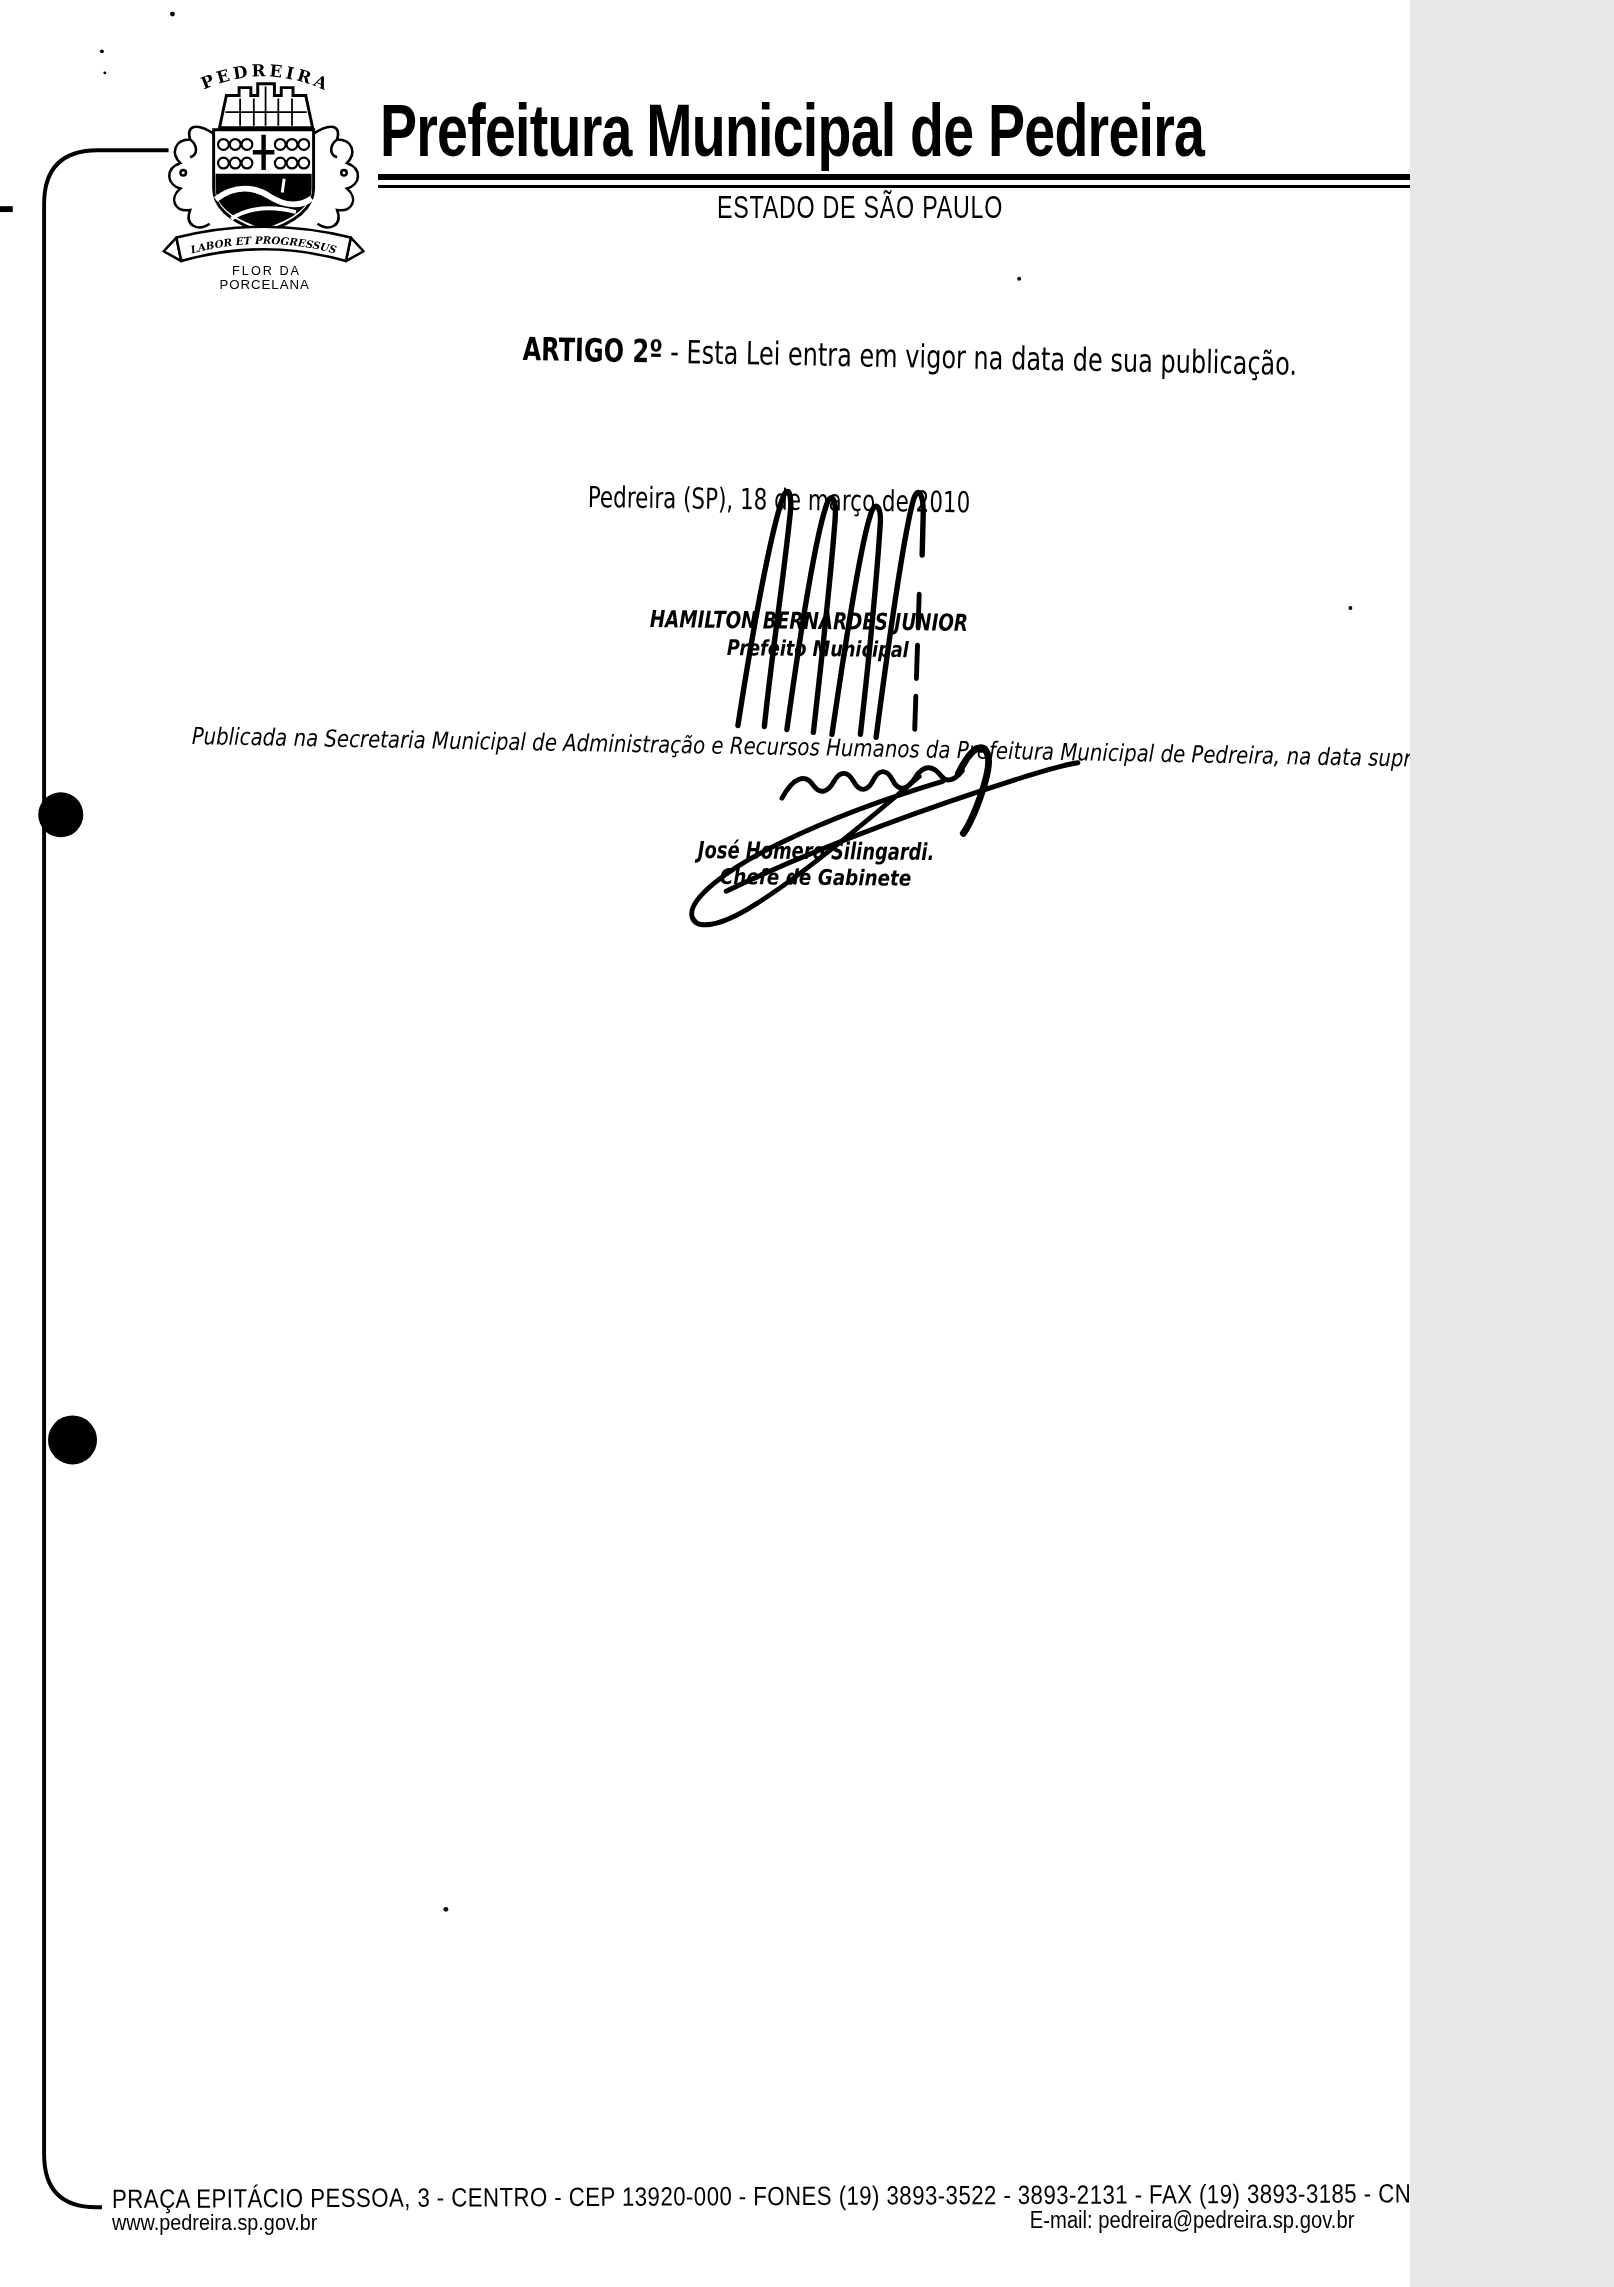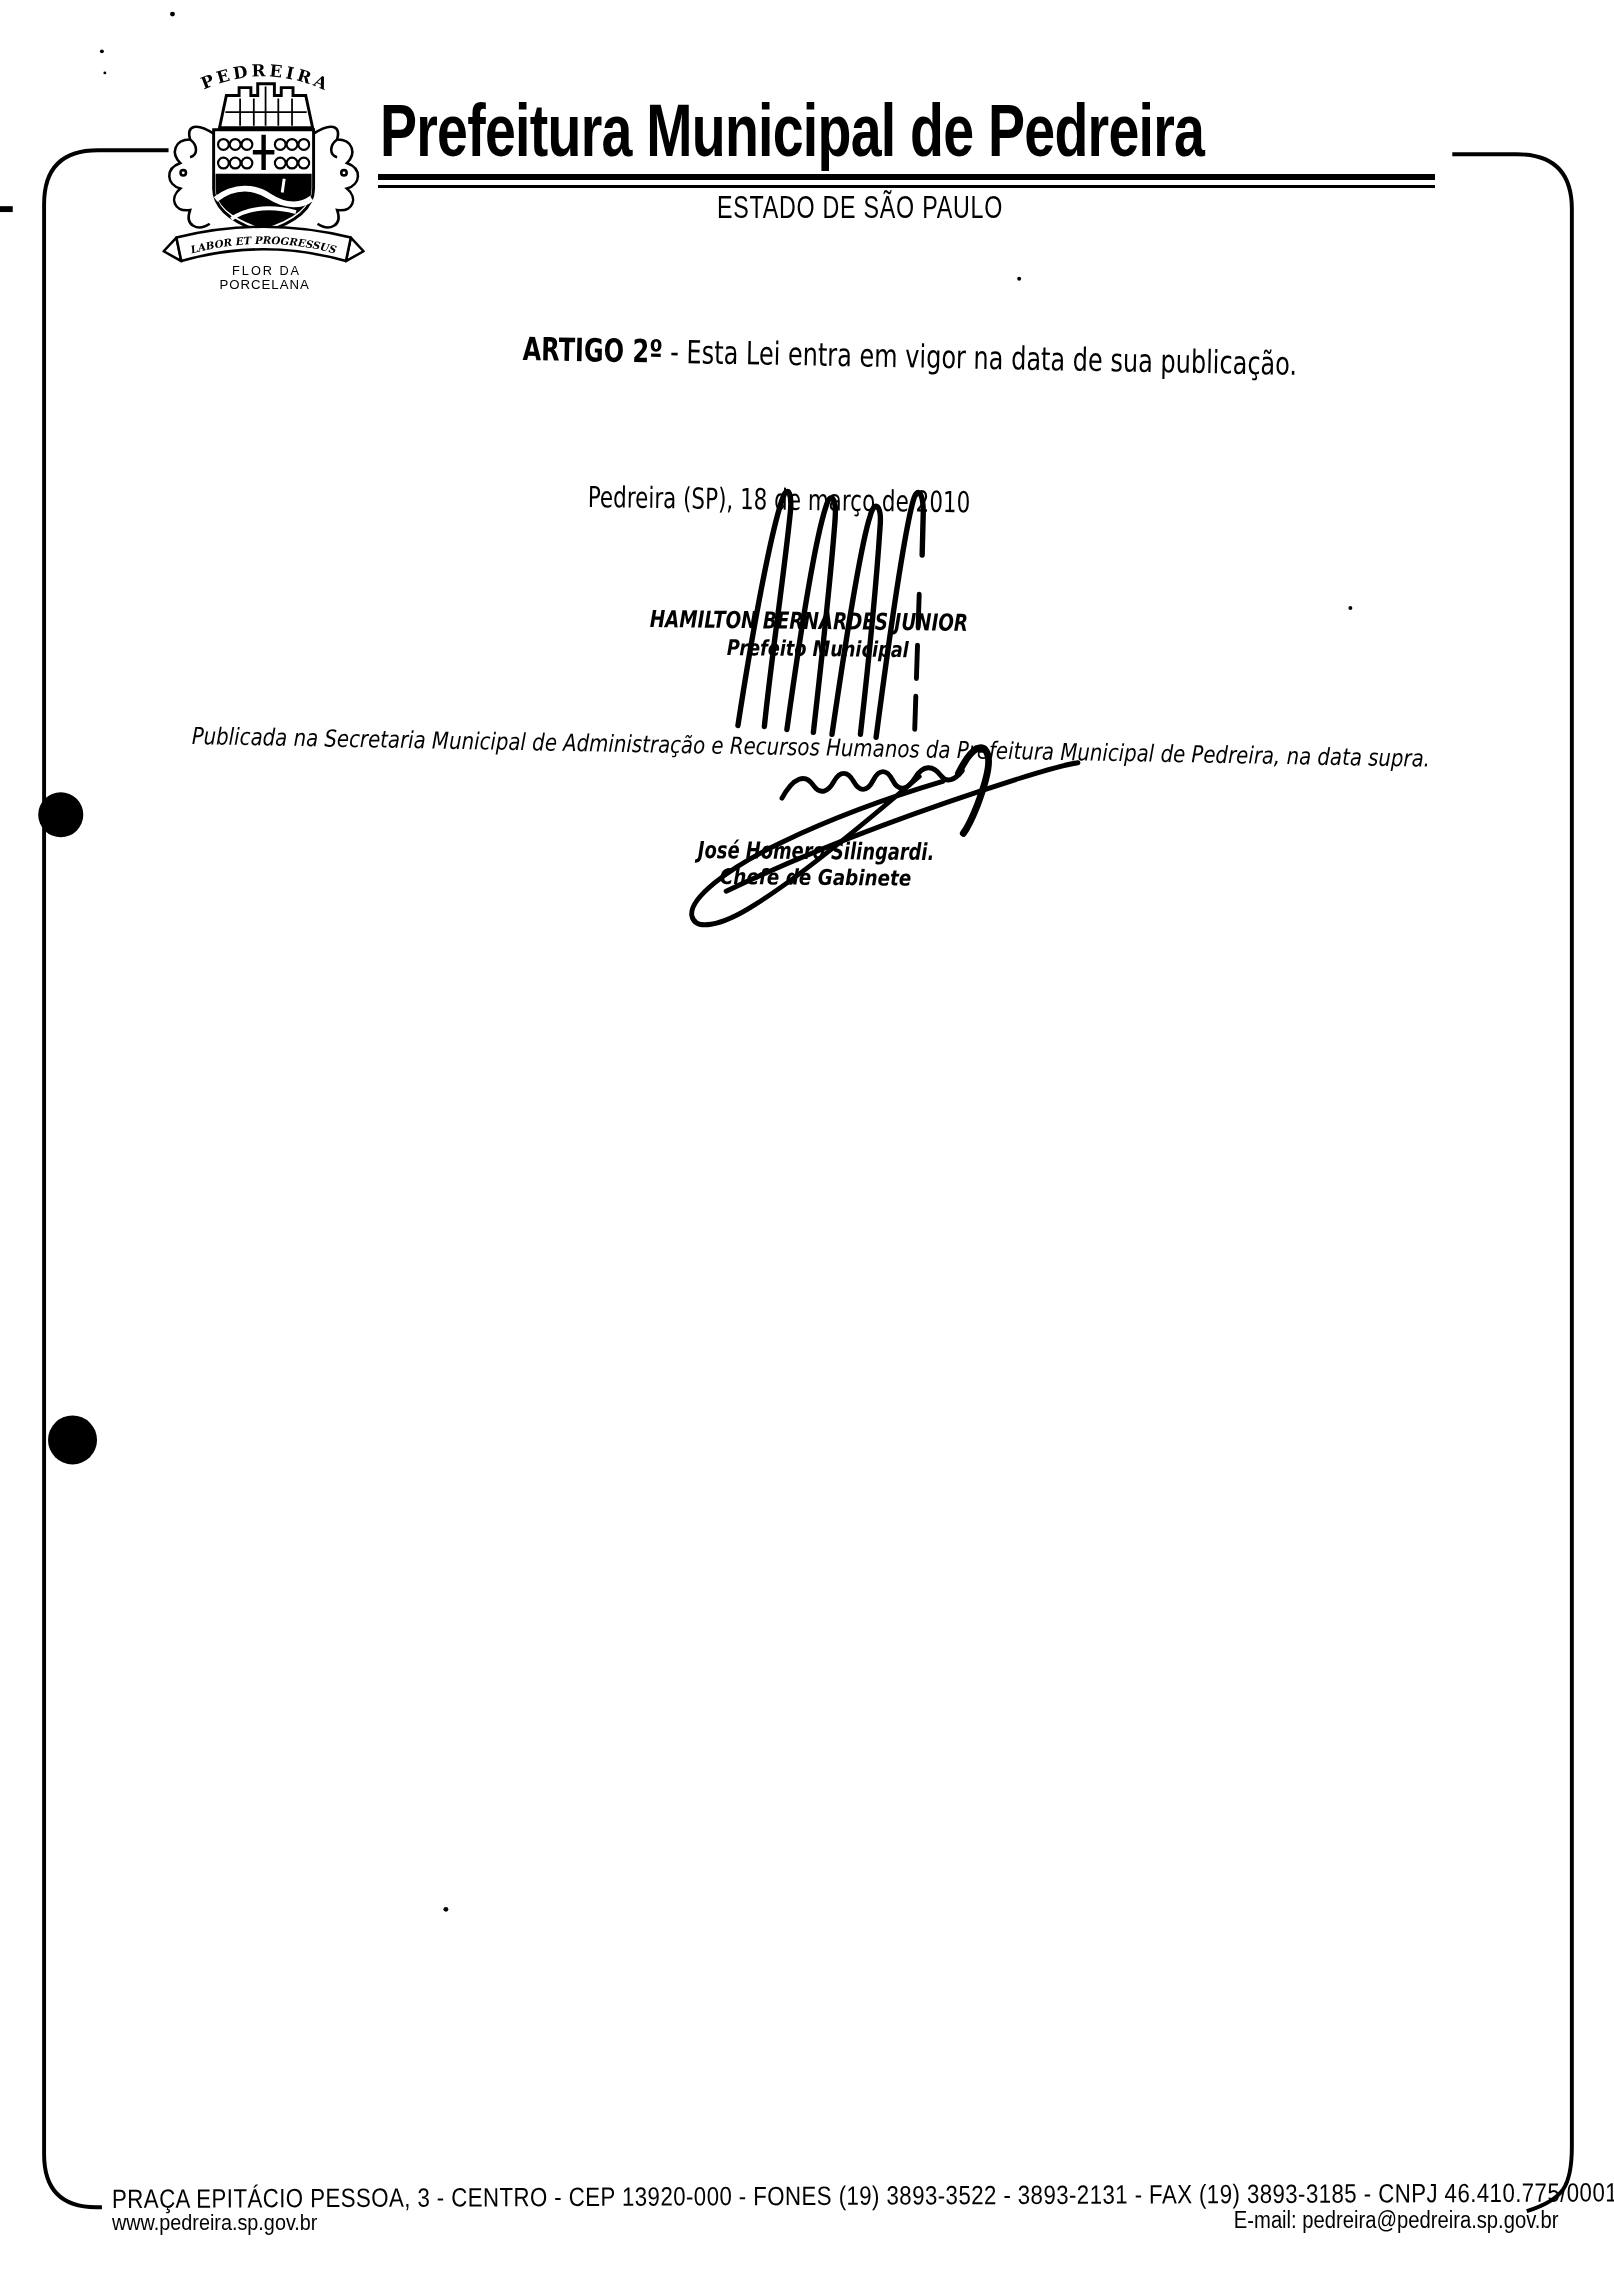--- a/index.html
+++ b/index.html
@@ -1,18 +1,18 @@
 <!DOCTYPE html>
 <html><head>
 <meta charset="utf-8">
 <style>
   html,body{margin:0;padding:0;background:#e8e8e8;}
   .page{
     position:relative;
-    width:1614px;height:2288px;
+    width:1410px;height:2288px;
     background:#ffffff;
     overflow:hidden;
     font-family:"Liberation Sans",sans-serif;
     color:#000;
   }
   .decor{position:absolute;left:0;top:0;z-index:3;pointer-events:none;}
   .line{position:absolute;white-space:pre;line-height:1;transform-origin:left top;z-index:2;}
   .title{
     left:380px;top:94px;
     font-size:74px;font-weight:bold;letter-spacing:-1px;

